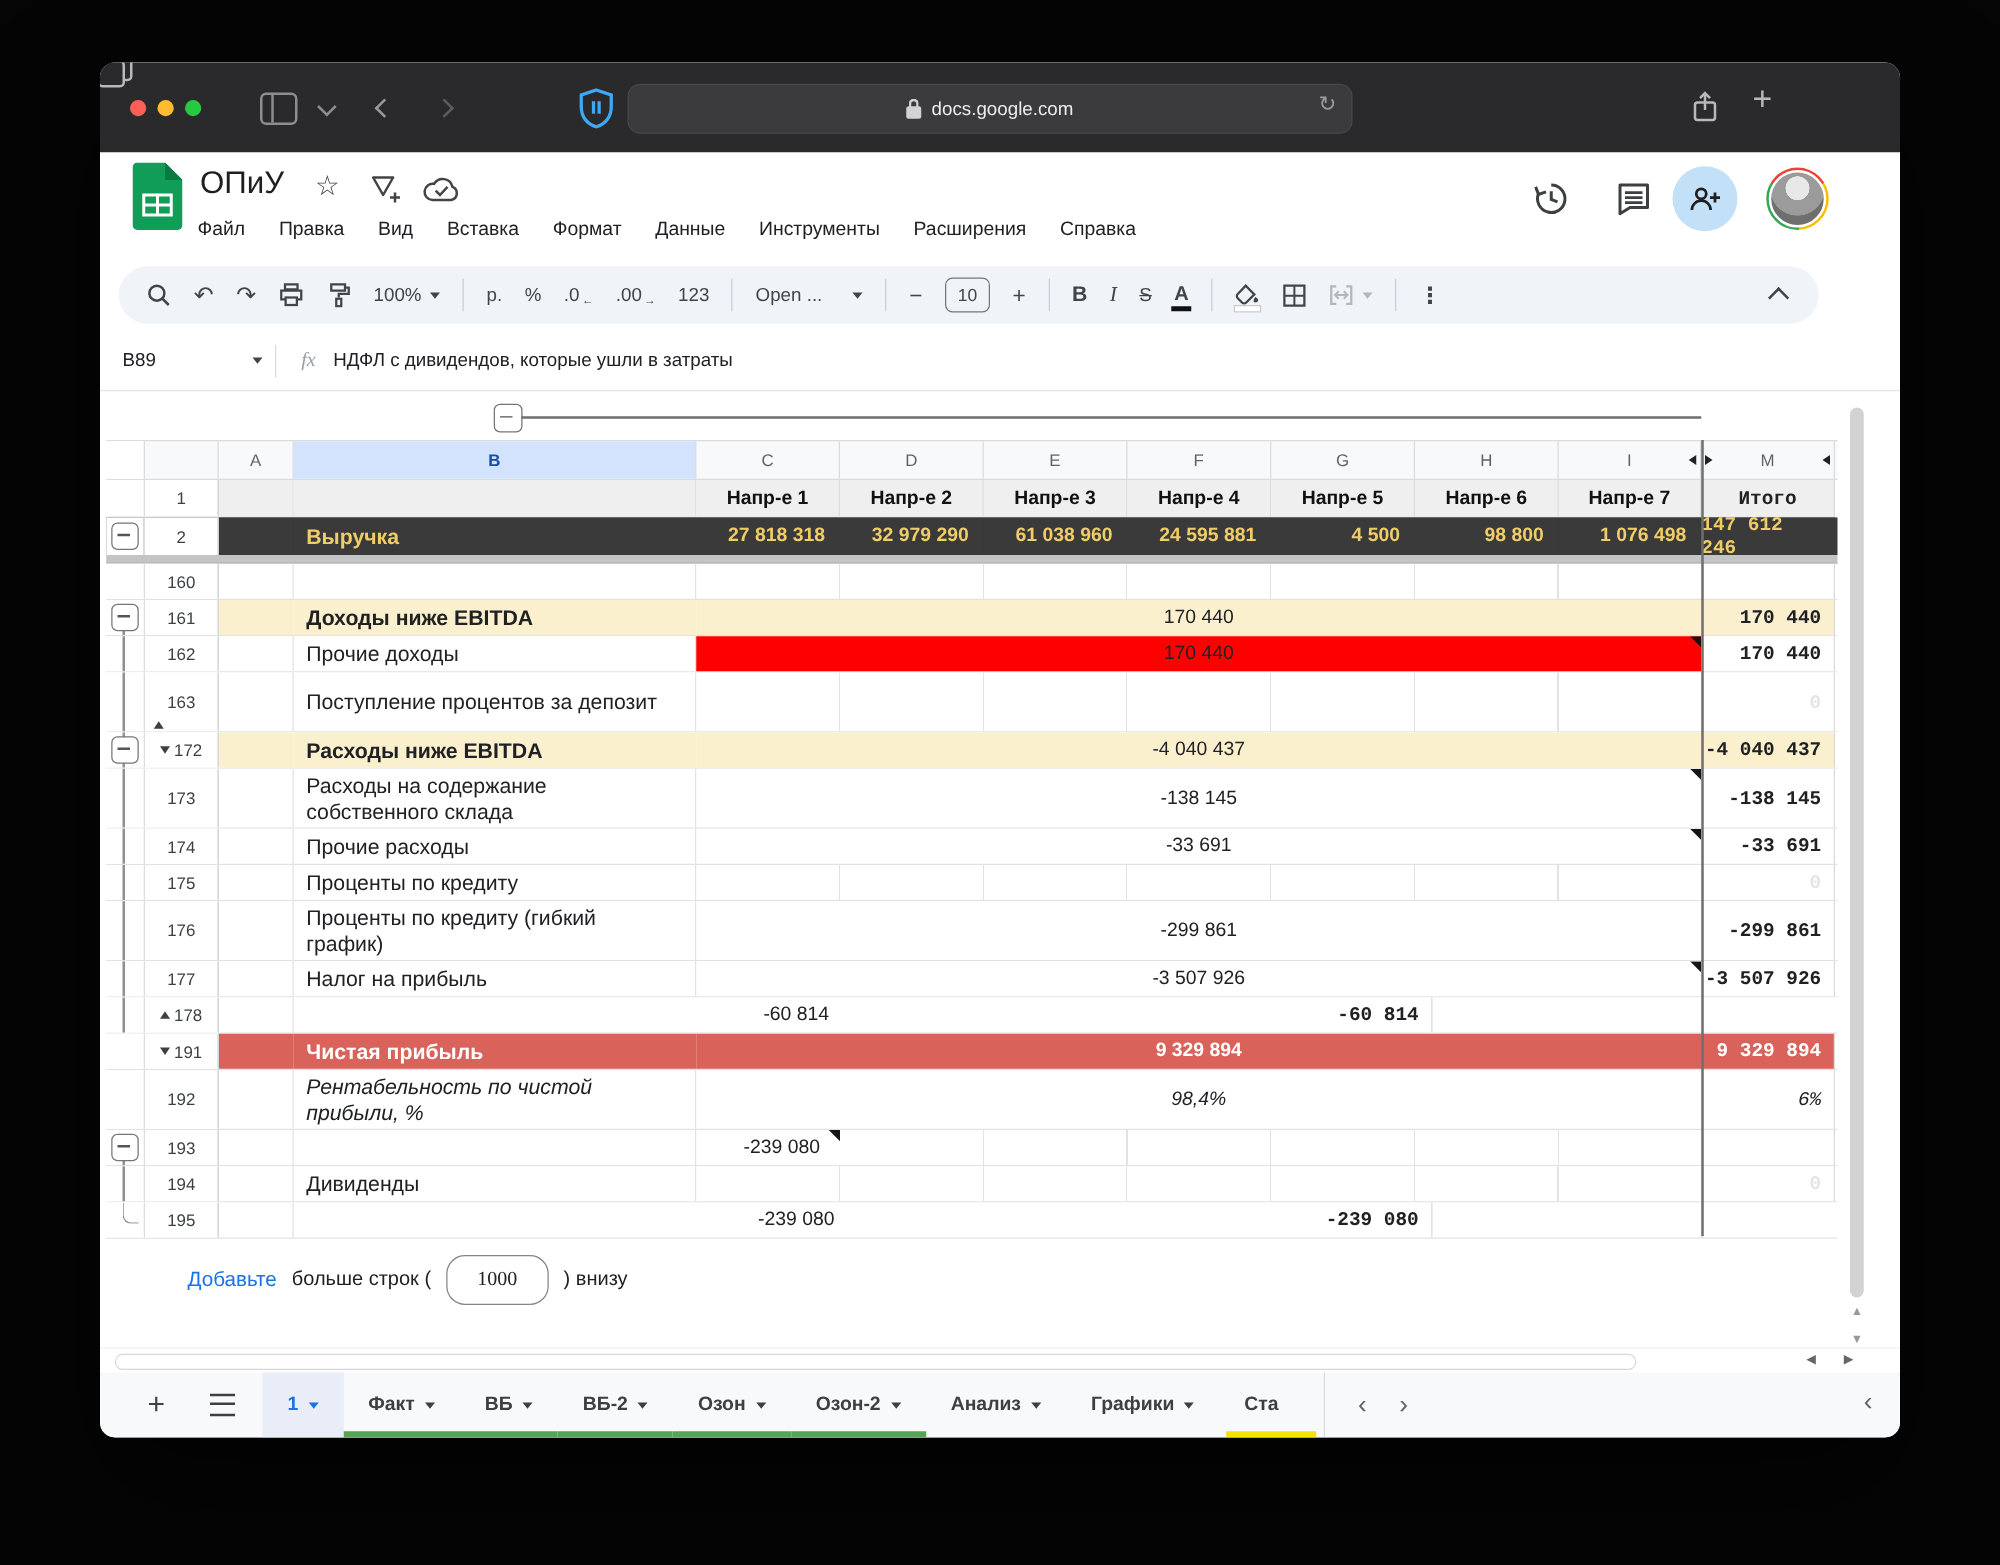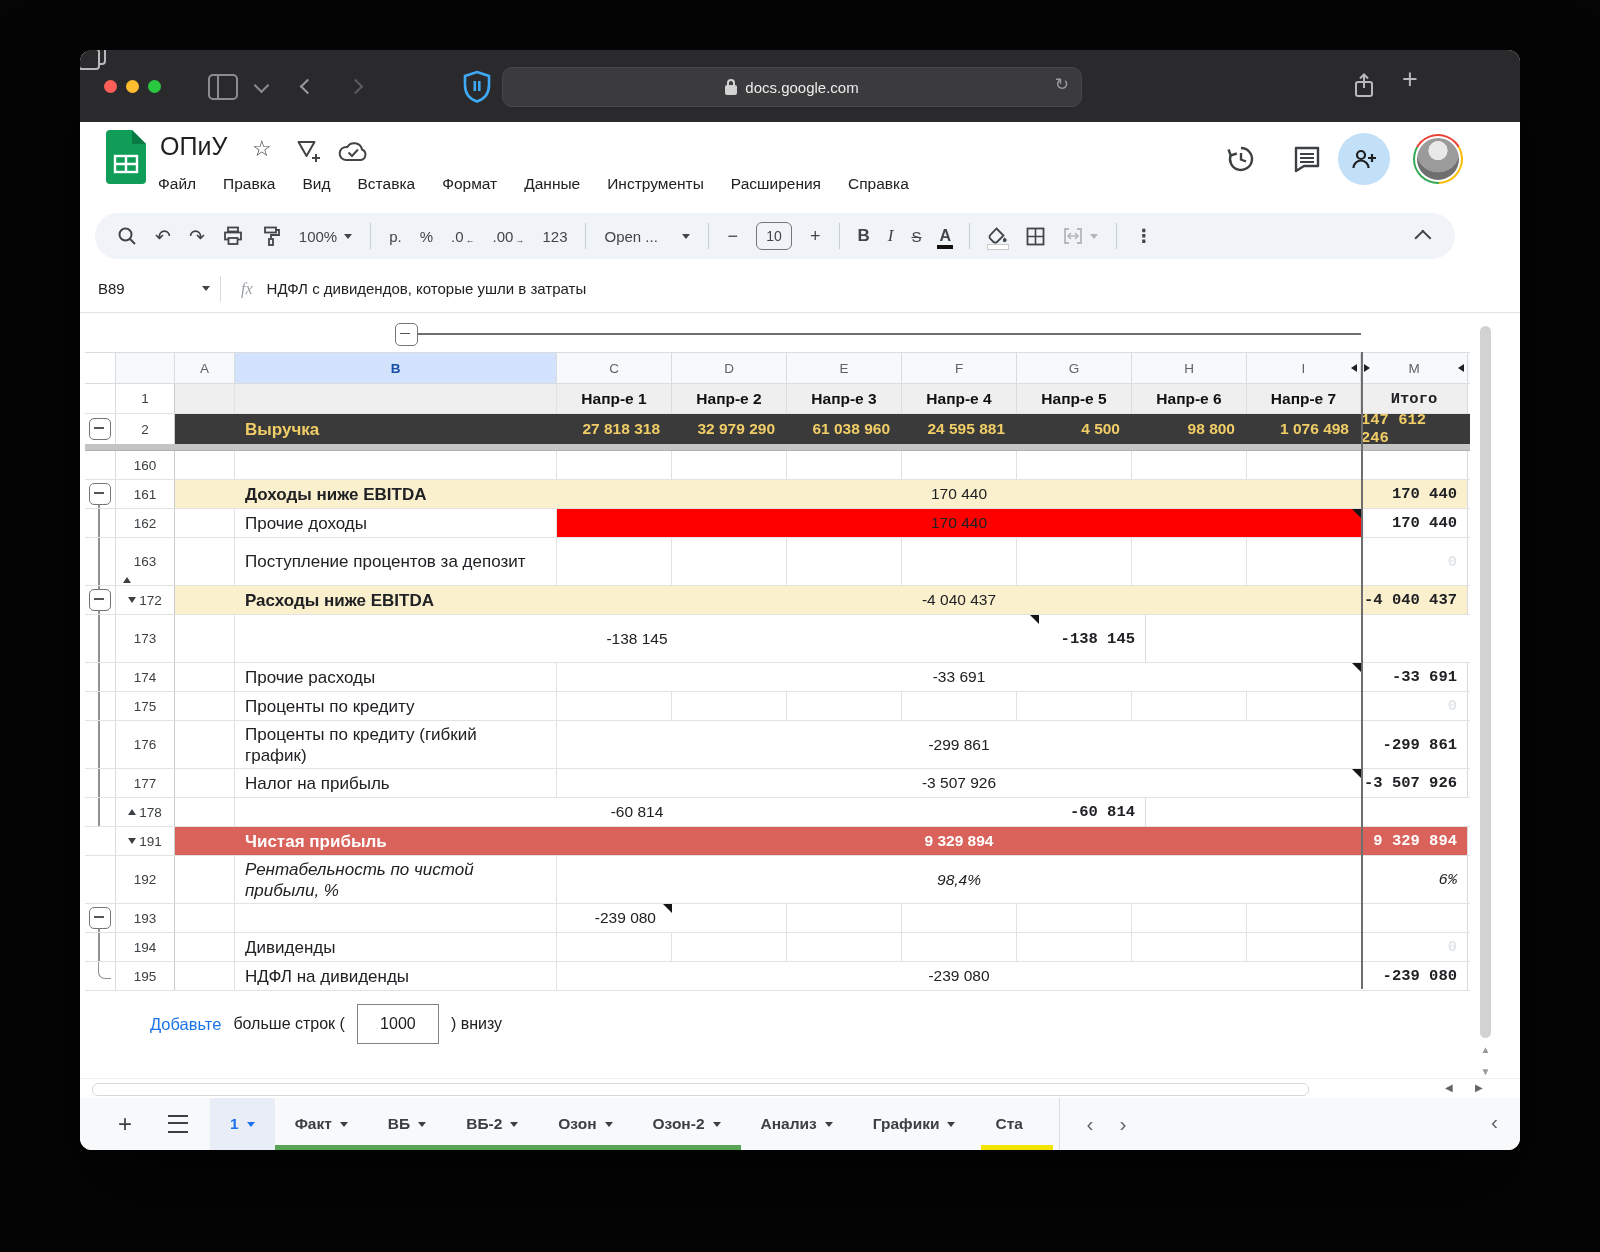--- a/index.html
+++ b/index.html
@@ -134,22 +134,22 @@
   .vfull{position:absolute;left:13px;top:0;bottom:0;width:1.5px;background:#909090;}
   .vbelow{position:absolute;left:13px;top:50%;bottom:0;width:1.5px;background:#909090;}
   .velbow{position:absolute;left:13px;top:0;height:58%;width:12px;border-left:1.5px solid #909090;
     border-bottom:1.5px solid #909090;border-bottom-left-radius:7px;}
   .td{width:0;height:0;border-left:4.5px solid transparent;border-right:4.5px solid transparent;border-top:6px solid #3c4043;}
   .tu{width:0;height:0;border-left:4.5px solid transparent;border-right:4.5px solid transparent;border-bottom:6px solid #3c4043;}
   .tu.below{position:absolute;left:7px;bottom:2px;}
   
   .addrows{position:absolute;left:70px;top:952px;height:44px;display:flex;align-items:center;gap:12px;font-size:16px;color:#202124;}
   .addlink{color:#1a73e8;font-size:16.5px;}
-  .addinput{width:76px;height:36px;border:1.5px solid #80868b;border-radius:0;text-align:center;font-size:16px;
-    font-family:Liberation Sans, sans-serif;color:#202124;background:#fff;}
+  .addinput{width:76px;height:36px;border:1.5px solid #80868b;border-radius:15px;text-align:center;font-size:16px;
+    font-family:Liberation Serif, serif;color:#202124;background:#fff;}
   
   .vscroll{position:absolute;left:1398px;top:270px;width:15px;height:770px;}
   .vthumb{position:absolute;left:2px;top:6px;width:11px;height:712px;background:#d2d2d2;border-radius:6px;}
   .varr{position:absolute;left:1px;width:13px;text-align:center;color:#9a9a9a;font-size:10px;}
   .hscroll{position:absolute;left:0;top:1028px;width:1440px;height:20px;background:#fff;border-top:1px solid #f0f0f0;}
   .hthumb{position:absolute;left:12px;top:4px;width:1215px;height:11px;background:#fff;border:1px solid #d8d8d8;border-radius:6px;}
   .harr{position:absolute;top:3px;color:#666;font-size:10px;}
   
   .tabbar{position:absolute;left:0;top:1048px;width:1440px;height:52px;background:#f8f9fa;display:flex;align-items:stretch;}
   .tbtn{align-self:center;color:#3c4043;margin-left:38px;font-size:24px;}
@@ -496,20 +496,21 @@
     </div>
 
     <div class="grow h48">
       <div class="gut">
           <span class="vfull"></span>
         </div>
       <div class="rnum">
           <span>173</span>
         </div>
       <div class="cA"></div>
+      <div class="cB">Расходы на содержание собственного склада</div>
       <div class="merged">
           <span>-138 145</span>
           <span class="crn"></span>
         </div>
       <div class="cM">-138 145</div>
     </div>
 
     <div class="grow h29">
       <div class="gut">
           <span class="vfull"></span>
@@ -636,21 +637,20 @@
     </div>
 
     <div class="grow h29">
       <div class="gut">
           <span class="velbow"></span>
         </div>
       <div class="rnum">
           <span>195</span>
         </div>
       <div class="cA"></div>
-      <div class="cB">НДФЛ на дивиденды</div>
       <div class="merged">-239 080</div>
       <div class="cM">-239 080</div>
     </div>
 
     <div class="mdivider"></div>
   </div>
 
   <div class="addrows">
     <span class="addlink">Добавьте</span>
     <span>больше строк (</span>

